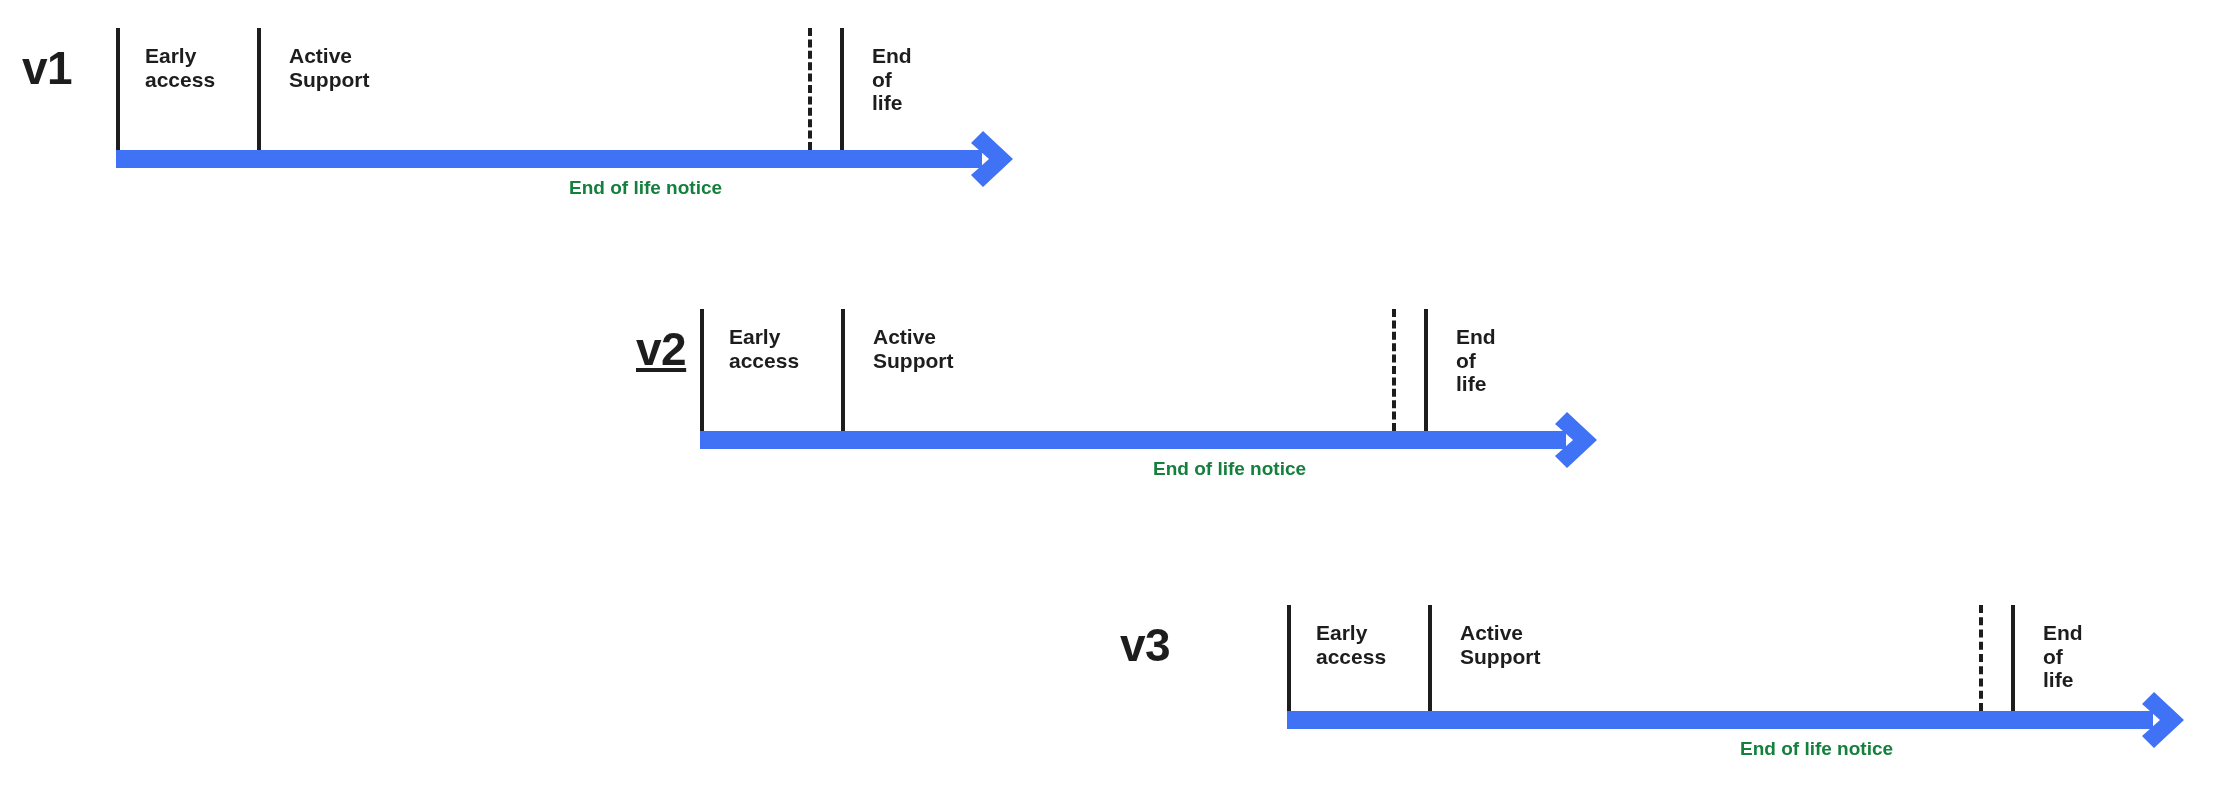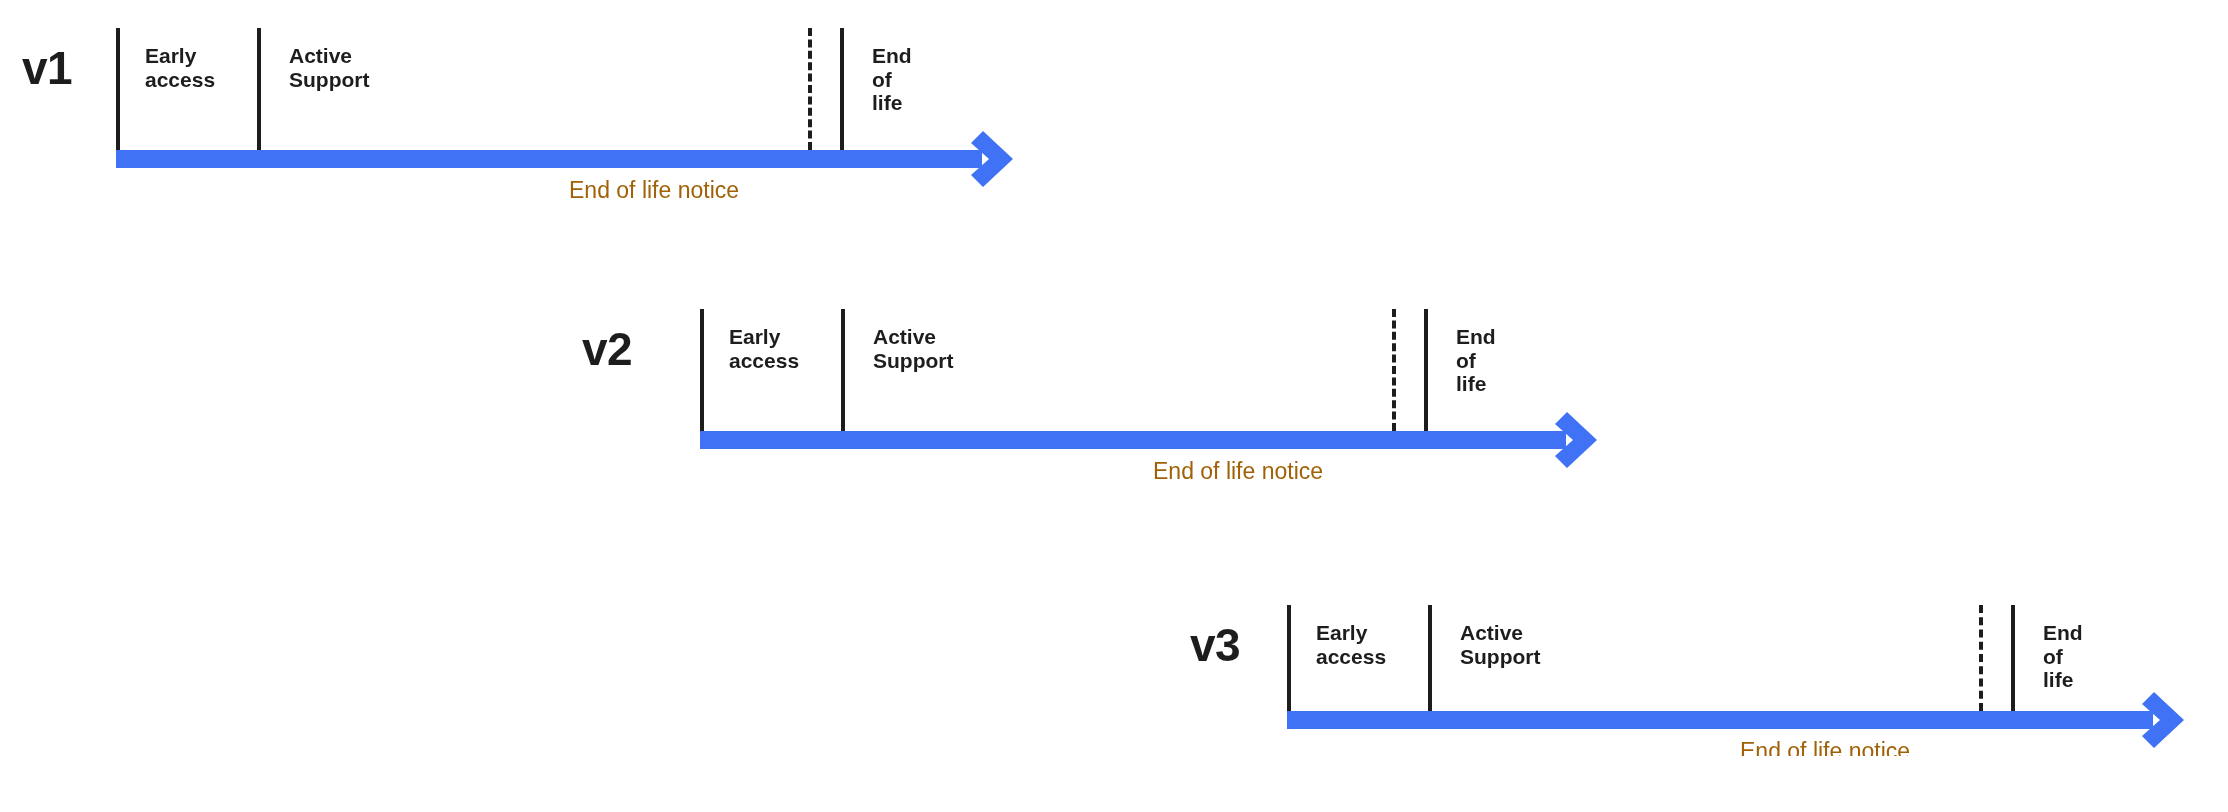--- a/index.html
+++ b/index.html
@@ -72,23 +72,23 @@
 
   
   .arrow-head {
     position: absolute;
     display: block;
   }
 
   
   .notice-label {
     position: absolute;
-    font-size: 23px;
-    font-weight: 400;
-    color: #a16207;
+    font-size: 19px;
+    font-weight: 700;
+    color: #15803d;
     white-space: nowrap;
   }
 </style>
 </head>
 <body>
 
 <div id="diagram" style="width: 2228px; height: 756px; background: rgb(255, 255, 255);">
     <div class="version-row">
       <div class="version-label" style="left: 22px; top: 45px;">v1</div>
       <div class="tick" style="left: 116px; top: 28px; height: 122px;"></div>
@@ -99,37 +99,37 @@
 access</div>
       <div class="phase-label" style="left: 277px; top: 44px;">Active Support</div>
       <div class="phase-label" style="left: 860px; top: 44px;">End of life</div>
       <div class="timeline-bar" style="left: 116px; top: 150px; width: 866px; background: rgb(63, 114, 245);"></div>
       <div class="arrow-head" style="left: 965px; top: 129px;"><svg width="60" height="60" viewBox="0 0 60 60" xmlns="http://www.w3.org/2000/svg">
           <path d="M18 2 L48 30 L18 58 L6 46 L24 30 L6 14 Z" fill="#3f72f5"></path>
         </svg></div>
       <div class="notice-label" style="left: 569px; top: 177px;">End of life notice</div>
     </div>
     <div class="version-row">
-      <div class="version-label" style="left: 582px; top: 326px;">v2</div>
+      <div class="version-label" style="left: 636px; top: 326px; text-decoration: underline;">v2</div>
       <div class="tick" style="left: 700px; top: 309px; height: 122px;"></div>
       <div class="tick" style="left: 841px; top: 309px; height: 122px;"></div>
       <div class="tick dashed" style="left: 1392px; top: 309px; height: 122px;"></div>
       <div class="tick" style="left: 1424px; top: 309px; height: 122px;"></div>
       <div class="phase-label" style="left: 717px; top: 325px;">Early
 access</div>
       <div class="phase-label" style="left: 861px; top: 325px;">Active Support</div>
       <div class="phase-label" style="left: 1444px; top: 325px;">End of life</div>
       <div class="timeline-bar" style="left: 700px; top: 431px; width: 866px; background: rgb(63, 114, 245);"></div>
       <div class="arrow-head" style="left: 1549px; top: 410px;"><svg width="60" height="60" viewBox="0 0 60 60" xmlns="http://www.w3.org/2000/svg">
           <path d="M18 2 L48 30 L18 58 L6 46 L24 30 L6 14 Z" fill="#3f72f5"></path>
         </svg></div>
       <div class="notice-label" style="left: 1153px; top: 458px;">End of life notice</div>
     </div>
     <div class="version-row">
-      <div class="version-label" style="left: 1190px; top: 622px;">v3</div>
+      <div class="version-label" style="left: 1120px; top: 622px;">v3</div>
       <div class="tick" style="left: 1287px; top: 605px; height: 106px;"></div>
       <div class="tick" style="left: 1428px; top: 605px; height: 106px;"></div>
       <div class="tick dashed" style="left: 1979px; top: 605px; height: 106px;"></div>
       <div class="tick" style="left: 2011px; top: 605px; height: 106px;"></div>
       <div class="phase-label" style="left: 1304px; top: 621px;">Early
 access</div>
       <div class="phase-label" style="left: 1448px; top: 621px;">Active Support</div>
       <div class="phase-label" style="left: 2031px; top: 621px;">End of life</div>
       <div class="timeline-bar" style="left: 1287px; top: 711px; width: 866px; background: rgb(63, 114, 245);"></div>
       <div class="arrow-head" style="left: 2136px; top: 690px;"><svg width="60" height="60" viewBox="0 0 60 60" xmlns="http://www.w3.org/2000/svg">

